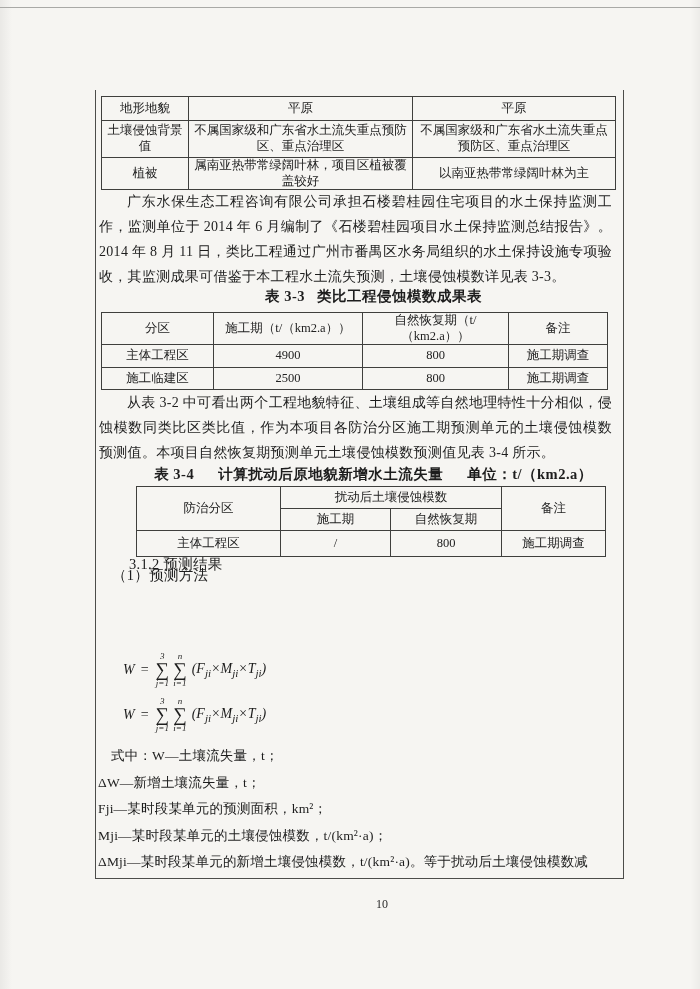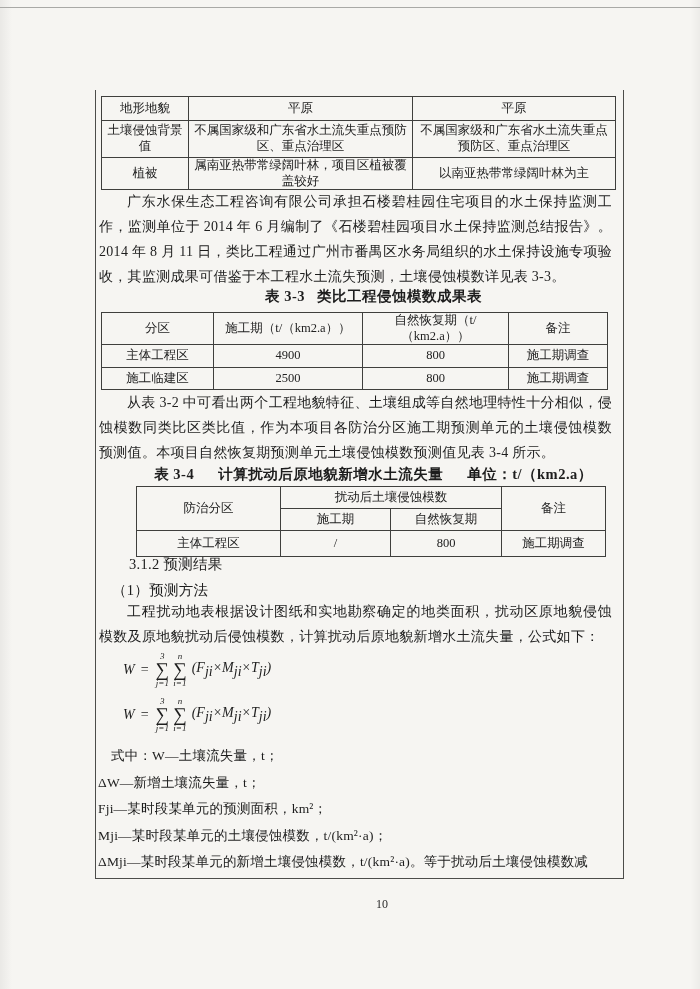--- a/index.html
+++ b/index.html
@@ -34,32 +34,32 @@
   .para2 { top:390px; }
   .para3 { top:599px; }
   .caption {
     position:absolute; left:110px; width:527px; display:flex; justify-content:center;
     font-weight:bold; font-size:14.5px; letter-spacing:0.5px;
   }
   .caption33 { top:287px; gap:12px; }
   .caption34 { top:465px; gap:24px; }
   .heading { position:absolute; font-size:14.5px; white-space:nowrap; letter-spacing:0.3px; }
   .h-312 { left:97px;  top:555px;padding-left:32px; }
-  .h-sub { left:112px; top:581px; }
+  .h-sub { left:112px; top:566px; }
   .formula { position:absolute; left:123px; display:flex; align-items:center; font-size:14px; font-style:italic; }
   .formula-1 { top:652px; }
   .formula-2 { top:697px; }
   .f-lhs { margin-right:6px; }
   .f-eq  { margin-right:5px; font-style:normal; }
   .sigma-wrap { display:inline-flex; flex-direction:column; align-items:center; line-height:1; margin:0 2px; }
   .sig-top { font-size:9px; }
   .sig     { font-size:19px; font-style:normal; line-height:0.95; }
   .sig-bot { font-size:9px; }
   .f-body { margin-left:3px; }
-  .f-body sub { font-size:14px; }
+  .f-body sub { font-size:11px; }
   .defs { position:absolute; left:98px; top:743px; width:522px; font-size:13.5px; line-height:26.5px; }
   .def-line { white-space:nowrap; letter-spacing:0.2px; }
   .def-line.first { padding-left:13px; }
   .pagenum { position:absolute; left:0; top:897px; width:700px; text-align:center; font-size:12px; color:#2a2a2a;margin-left:32px; }
 </style>
 </head>
 <body>
 
 <div class="paper">
 
@@ -157,21 +157,20 @@
       <td>/</td>
       <td>800</td>
       <td>施工期调查</td>
     </tr>
   </tbody>
     </table>
 
   <div class="heading h-312">3.1.2 预测结果</div>
   <div class="heading h-sub">（1）预测方法</div>
 
-  <div class="para para3">工程扰动地表根据设计图纸和实地勘察确定的地类面积，扰动区原地貌侵蚀模数及原地貌扰动后侵蚀模数，计算扰动后原地貌新增水土流失量，公式如下：</div>
 
   <div class="formula formula-1">
     <span class="f-lhs">W</span>
     <span class="f-eq">=</span>
     <span class="sigma-wrap">
       <span class="sig-top">3</span>
       <span class="sig">∑</span>
       <span class="sig-bot">j=1</span>
     </span>
     <span class="sigma-wrap">

